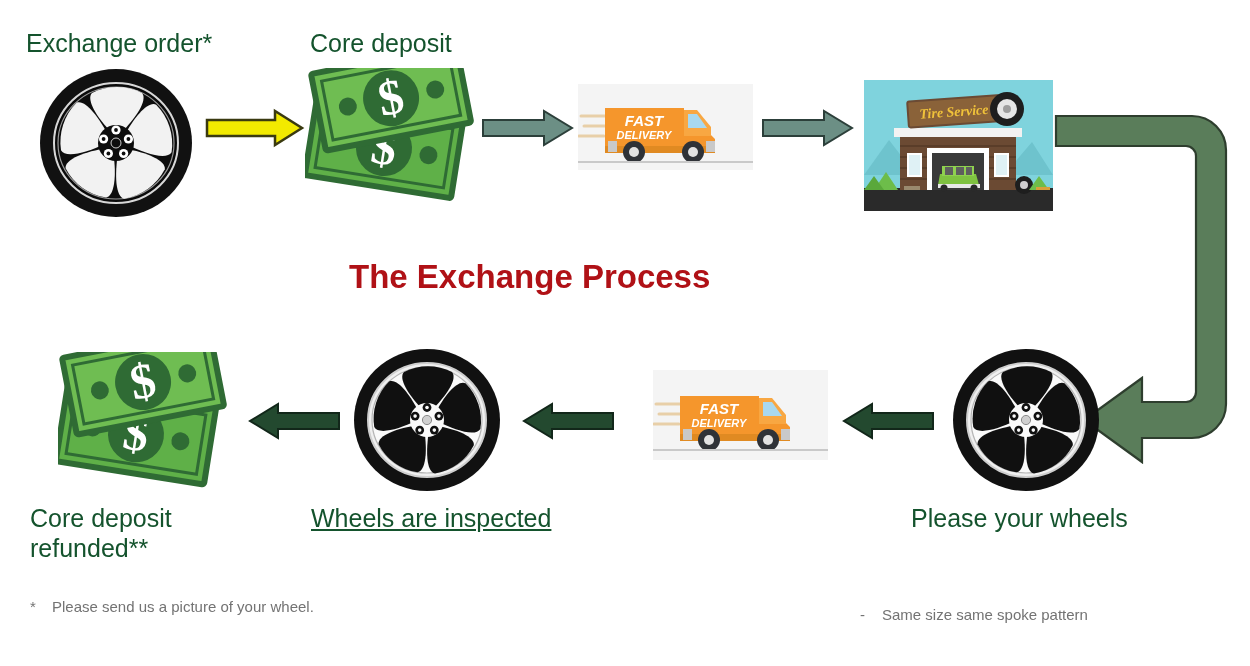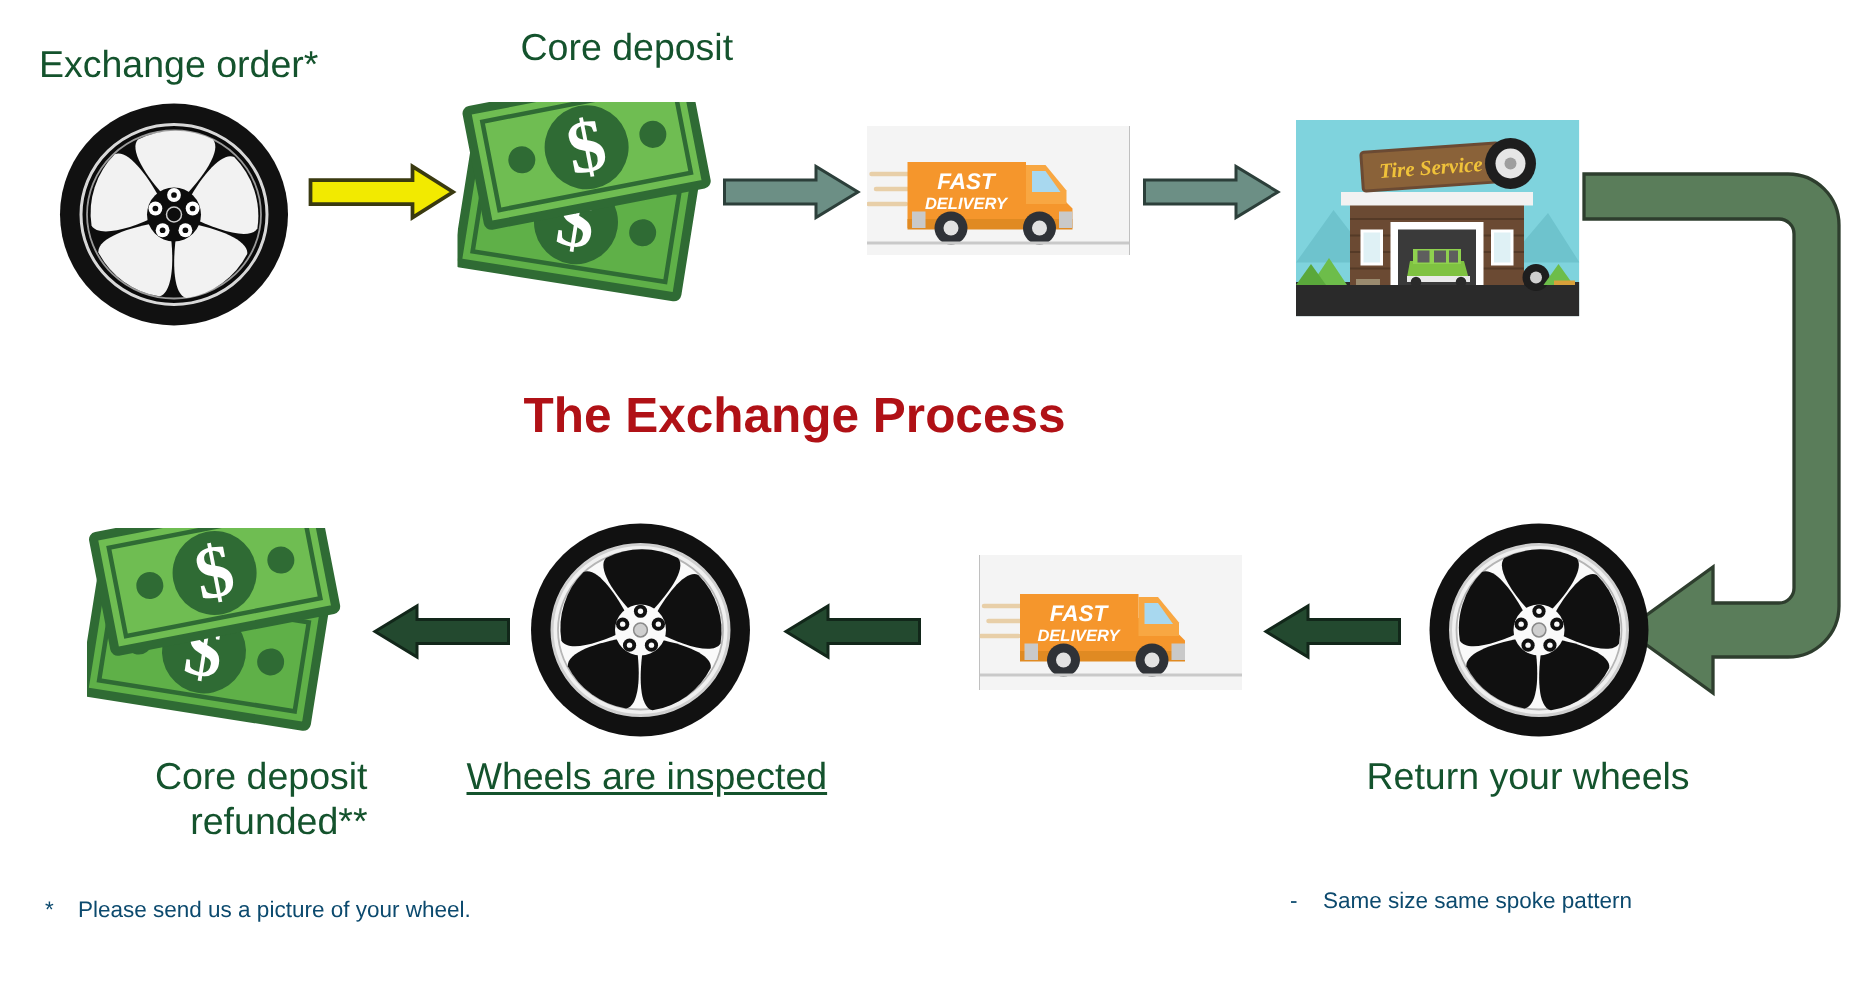--- a/index.html
+++ b/index.html
@@ -1,22 +1,22 @@
 <!DOCTYPE html>
 <html><head>
 <meta charset="utf-8">
 <style>
   html,body{margin:0;padding:0;background:#ffffff;}
   body{width:1250px;height:666px;position:relative;overflow:hidden;
        font-family:"Liberation Sans","DejaVu Sans",sans-serif;color:#1a1a1a;}
   .stage{position:absolute;left:0;top:0;width:1250px;height:666px;}
   .lbl{position:absolute;font-size:25px;line-height:30px;color:#14532d;white-space:nowrap;}
-  .lbl.ctr{text-align:right;white-space:normal;}
+  .lbl.ctr{text-align:left;white-space:normal;}
   .title{position:absolute;font-size:33px;font-weight:bold;color:#b01116;white-space:nowrap;}
-  .note{position:absolute;font-size:15px;line-height:26px;color:#0c4a6e;white-space:nowrap;}
+  .note{position:absolute;font-size:15px;line-height:26px;color:#737373;white-space:nowrap;}
   .note .mk{display:inline-block;width:22px;}
 
   
   .wheel{position:absolute;}
   .wheel svg{display:block;}
 
   
   .money{position:absolute;}
   .money svg{display:block;}
 
@@ -32,21 +32,21 @@
   .arrow{position:absolute;}
   .arrow svg{display:block;overflow:visible;}
 </style>
 </head>
 <body>
 
 <div class="stage">
 
   <div class="lbl" style="left:26px;top:28px;">Exchange order*</div>
 
-  <div class="lbl" style="left:310px;top:17px;margin-left:37px;">Core deposit</div>
+  <div class="lbl" style="left:310px;top:28px;">Core deposit</div>
 
 
   <div class="wheel" style="left:37px;top:68px;">
     <svg width="158" height="150" viewBox="0 0 158 150">
       <g transform="translate(79,75)">
         <ellipse cx="0" cy="0" rx="76" ry="74" fill="#111111"></ellipse>
         <ellipse cx="0" cy="0" rx="62" ry="60" fill="#0a0a0a" stroke="#d8d8d8" stroke-width="2"></ellipse>
         <ellipse cx="0" cy="0" rx="58" ry="56" fill="#0d0d0d" stroke="#9a9a9a" stroke-width="1.2"></ellipse>
 
         <g fill="#ffffff">
@@ -354,23 +354,23 @@
         </g>
         <circle cx="0" cy="0" r="4.6" fill="#cfcfcf" stroke="#8a8a8a" stroke-width="1"></circle>
       </g>
     </svg>
   </div>
 
   <div class="lbl ctr" style="left:30px;top:503px;width:215px;">Core deposit refunded**</div>
 
   <div class="lbl" style="left:311px;top:503px;text-decoration:underline;">Wheels are inspected</div>
 
-  <div class="lbl" style="left:911px;top:503px;">Return your wheels</div>
+  <div class="lbl" style="left:911px;top:503px;">Please your wheels</div>
 
   <div class="note" style="left:30px;top:594px;">
     <span class="mk">*</span><span>Please send us a picture of your wheel.</span>
   </div>
 
-  <div class="note" style="left:860px;top:588px;">
+  <div class="note" style="left:860px;top:602px;">
     <span class="mk">-</span><span>Same size same spoke pattern</span>
   </div>
 
 </div>
 
 </body></html>

